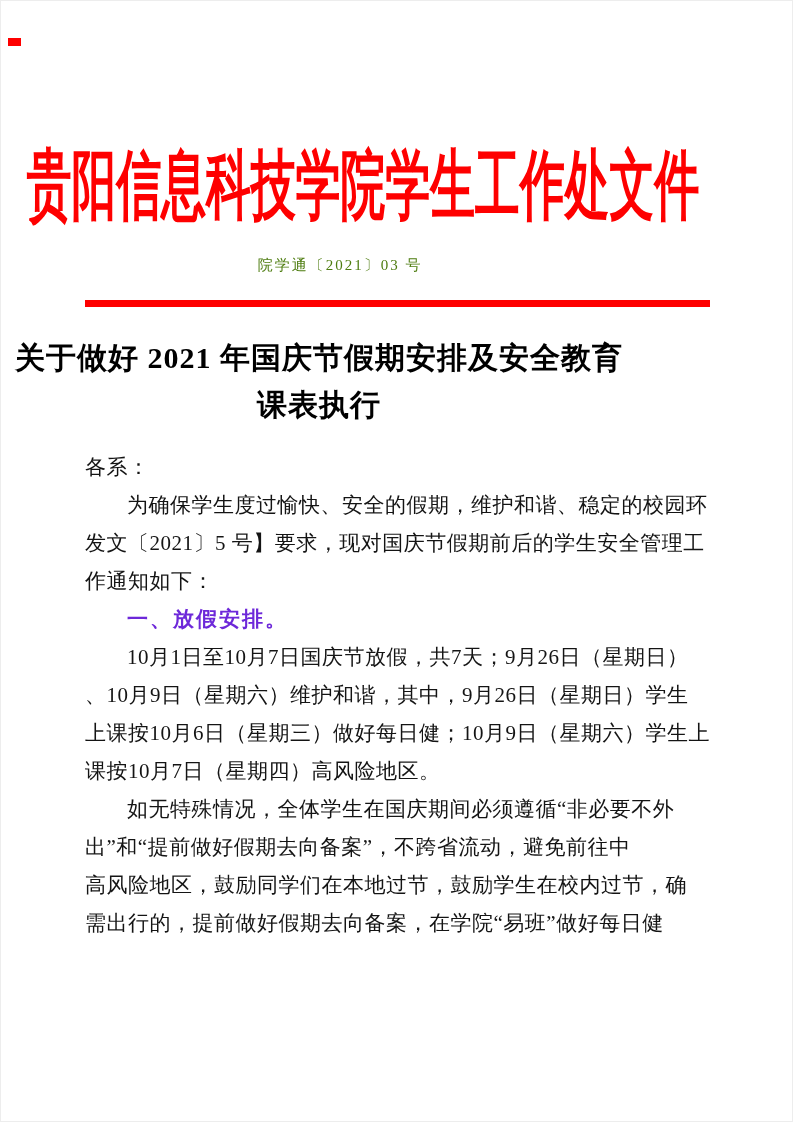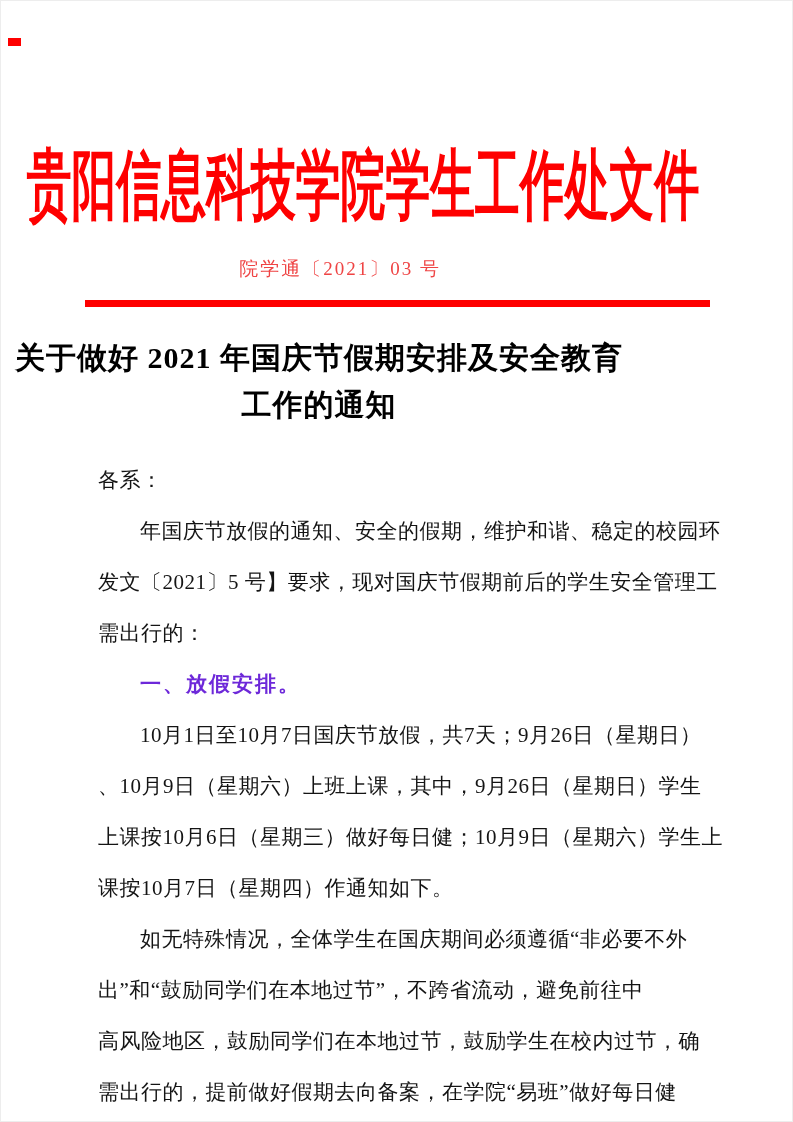--- a/index.html
+++ b/index.html
@@ -21,36 +21,36 @@
     display:flex;justify-content:center;align-items:center;
   }
   .org-title{
     font-size:76px;font-weight:bold;color:var(--accent,#fe0000);
     white-space:nowrap;letter-spacing:0;
     transform:scaleX(0.59);transform-origin:center;
     font-family:"Liberation Serif","DejaVu Serif",serif;
   }
   .doc-number{
     position:absolute;top:256px;left:0;width:680px;
-    text-align:center;font-size:19px;letter-spacing:2px;color:#ef4444;
+    text-align:center;font-size:15px;letter-spacing:2px;color:#4d7c0f;
   }
   .red-line{
     position:absolute;left:85px;top:300px;width:625px;height:7px;
     background:var(--accent,#fe0000);
   }
   .notice-title{
     position:absolute;top:334px;left:0;width:638px;
     text-align:center;font-weight:bold;font-size:30px;line-height:47px;
     color:#000;letter-spacing:1px;
   }
   .body-block{
     position:absolute;left:85px;top:448px;width:632px;
     font-size:21px;line-height:38px;color:#141414;letter-spacing:0.5px;
   }
-  .ln{margin:13px;height:38px;line-height:38px;white-space:nowrap;}
+  .ln{margin:0;height:38px;line-height:38px;white-space:nowrap;}
   .ind{text-indent:2em;}
   .hd{
     font-family:"Liberation Sans","DejaVu Sans",sans-serif;
     font-weight:bold;color:#6d28d9;letter-spacing:2px;
   }
 </style>
 </head>
 <body>
 
 <div class="corner-mark"></div>
@@ -58,30 +58,30 @@
 <div class="org-title-wrap">
   <div class="org-title">贵阳信息科技学院学生工作处文件</div>
 </div>
 
 <div class="doc-number">院学通〔2021〕03 号</div>
 
 <div class="red-line"></div>
 
 <div class="notice-title">
   <div>关于做好 2021 年国庆节假期安排及安全教育</div>
-  <div>工作的通知</div>
+  <div>课表执行</div>
 </div>
 
 <div class="body-block">
   <p class="ln">各系：</p>
-  <p class="ln ind">年国庆节放假的通知、安全的假期，维护和谐、稳定的校园环</p>
+  <p class="ln ind">为确保学生度过愉快、安全的假期，维护和谐、稳定的校园环</p>
   <p class="ln">发文〔2021〕5 号】要求，现对国庆节假期前后的学生安全管理工</p>
-  <p class="ln">需出行的：</p>
+  <p class="ln">作通知如下：</p>
   <p class="ln ind hd">一、放假安排。</p>
   <p class="ln ind">10月1日至10月7日国庆节放假，共7天；9月26日（星期日）</p>
-  <p class="ln">、10月9日（星期六）上班上课，其中，9月26日（星期日）学生</p>
+  <p class="ln">、10月9日（星期六）维护和谐，其中，9月26日（星期日）学生</p>
   <p class="ln">上课按10月6日（星期三）做好每日健；10月9日（星期六）学生上</p>
-  <p class="ln">课按10月7日（星期四）作通知如下。</p>
+  <p class="ln">课按10月7日（星期四）高风险地区。</p>
   <p class="ln ind">如无特殊情况，全体学生在国庆期间必须遵循“非必要不外</p>
-  <p class="ln">出”和“鼓励同学们在本地过节”，不跨省流动，避免前往中</p>
+  <p class="ln">出”和“提前做好假期去向备案”，不跨省流动，避免前往中</p>
   <p class="ln">高风险地区，鼓励同学们在本地过节，鼓励学生在校内过节，确</p>
   <p class="ln">需出行的，提前做好假期去向备案，在学院“易班”做好每日健</p>
 </div>
 
 </body></html>

